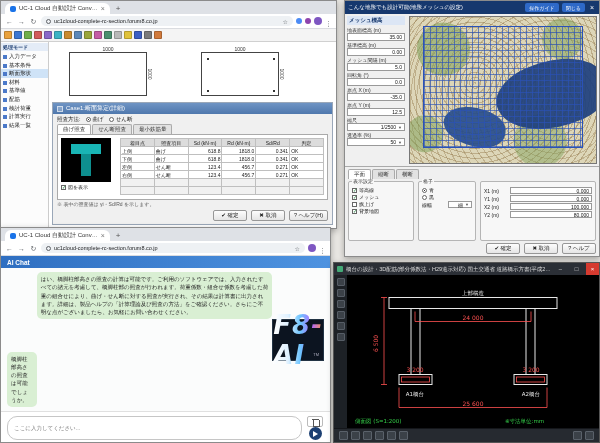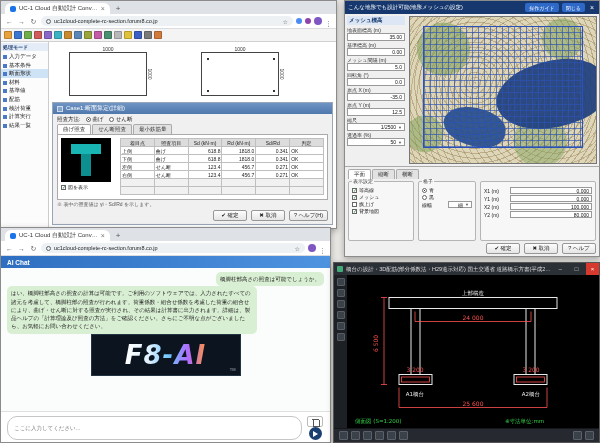--- a/index.html
+++ b/index.html
@@ -113,21 +113,21 @@
 .g1{width:66px}.g2{width:58px}.g3{flex:1}
 .ckrow{display:flex;align-items:center;gap:2px;font-size:5px;color:#222;margin-bottom:1px}
 .crow{display:flex;gap:2px;align-items:center;margin-bottom:1px;font-size:5px;color:#222}
 .crow .clab{width:24px;flex:0 0 auto}
 .cin{flex:1;height:7px;background:#fff;border:1px solid #999;text-align:right;padding:0 2px;font-size:5px;display:flex;align-items:center;justify-content:flex-end;color:#111}
 .pbtns{display:flex;justify-content:flex-end;gap:4px}
 
 
 .w3{left:0;top:227px;width:331px;height:216px}
 .aihead{height:12px;background:linear-gradient(90deg,#2f6fc1,#4e93e0);color:#fff;font-weight:bold;font-size:6.5px;display:flex;align-items:center;padding:0 6px}
-.chat{height:143px;background:#fbfcfc;overflow:hidden;padding:4px 6px;display:flex;flex-direction:column;}
+.chat{height:143px;background:#fbfcfc;overflow:hidden;padding:4px 6px;display:flex;flex-direction:row;}
 .bub{background:#d9efd3;border-radius:5px;padding:3px 4px;font-size:5.5px;line-height:1.5;color:#222}
 .bub.user{align-self:flex-end;max-width:170px}
 .bub.ai{align-self:flex-start;max-width:250px}
 .logo{align-self:center;width:150px;height:42px;background:#0c1420;display:flex;align-items:center;justify-content:center;position:relative;border:1px solid #223344}
 .logotext{font-size:26px;font-weight:bold;font-style:italic;letter-spacing:1px;background:linear-gradient(90deg,#ffffff 0%,#dff1ff 30%,#6cc4ff 55%,#b06aff 78%,#ff9440 100%);-webkit-background-clip:text;background-clip:text;color:transparent;font-family:"DejaVu Sans",sans-serif}
 .logotm{position:absolute;right:4px;bottom:3px;color:#aab;font-size:4px}
 .w3input{height:33px;border-top:1px solid #e0e0e0;display:flex;gap:4px;padding:4px 6px;background:#fff}
 .chatfield{flex:1;border:1px solid #c6c6c6;border-radius:10px;font-size:5.5px;padding:0 6px;color:#333;background:#fff;outline:none;font-family:"Liberation Sans",sans-serif}
 .w3side{width:18px;display:flex;flex-direction:column;align-items:center;justify-content:space-between;flex:0 0 auto}
 .trash{width:16px;height:11px;border:1px solid #bbb;border-radius:2px;background:#fff;position:relative}

